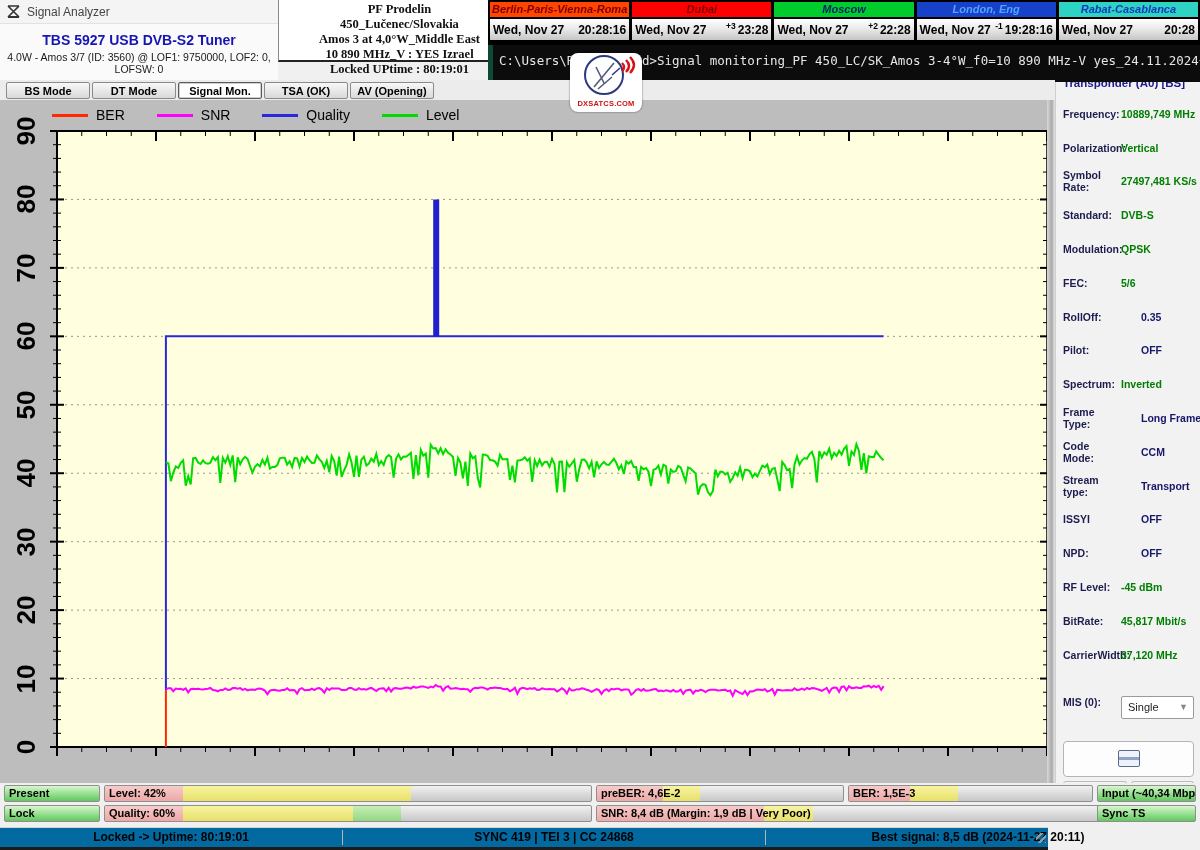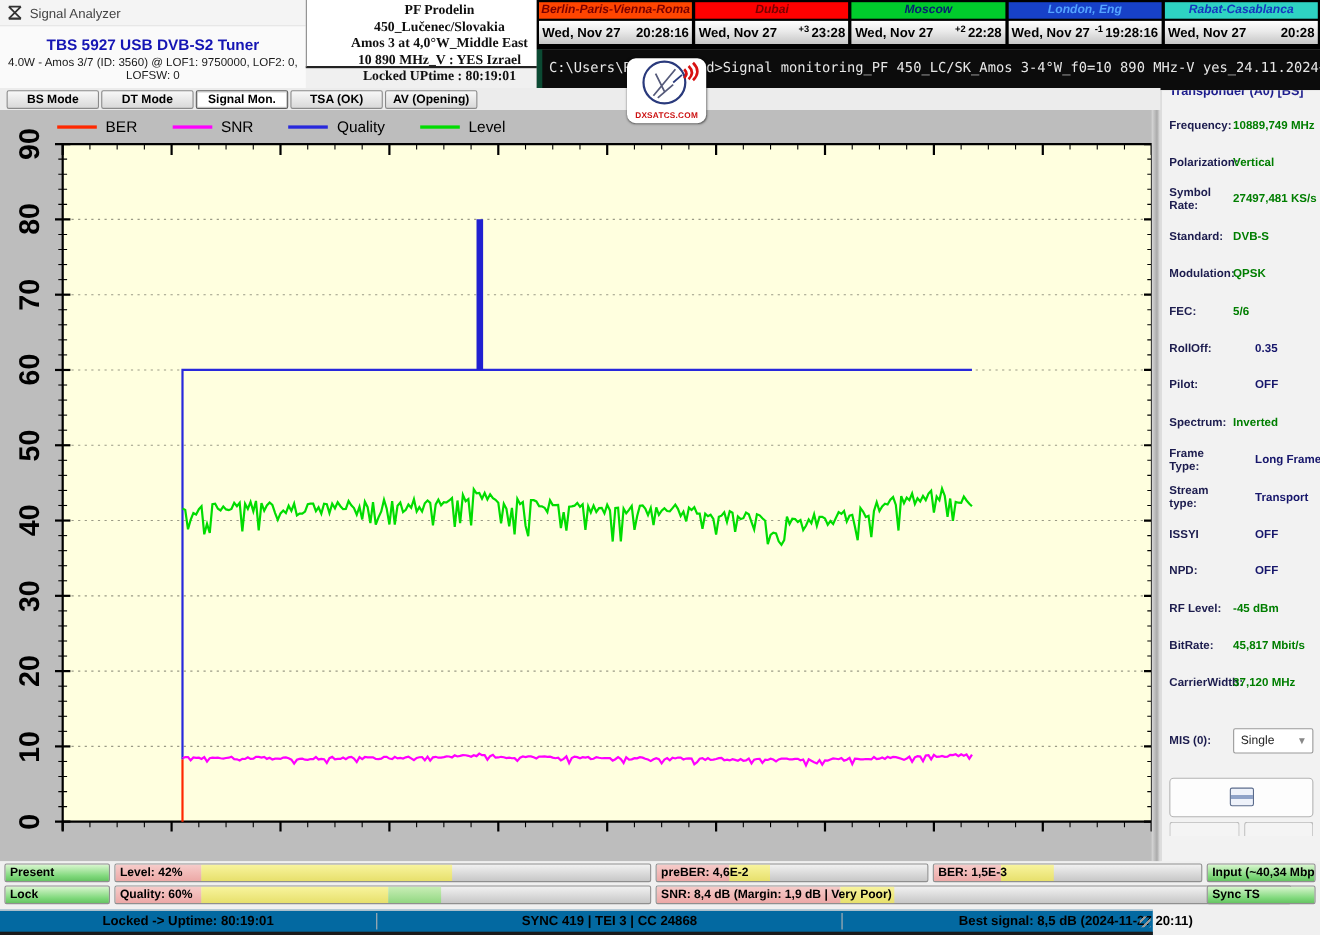--- a/index.html
+++ b/index.html
@@ -59,21 +59,21 @@
   
   #tp-panel{left:1055px;top:82px;width:145px;height:701px;background:#f2f2f2;border-left:1px solid #cfcfcf;
             box-sizing:border-box;overflow:hidden;}
   #tp-title{margin:-5px 0 0 7px;font-size:11.5px;font-weight:bold;color:#1b1b8c;white-space:nowrap;}
   #tp-fields{margin-top:8px;}
   .tp-row{height:33.8px;display:flex;align-items:center;padding:0 4px 0 7px;}
   .tp-label{width:58px;font-size:10.5px;font-weight:bold;color:#1c1c4e;flex:none;}
   .tp-val{font-size:10.5px;font-weight:bold;white-space:nowrap;}
   .tp-val.g{color:#007e00;}
   .tp-val.n{color:#16166b;padding-left:20px;}
-  #mis-row{display:flex;align-items:center;padding:0 6px 0 7px;margin-top:24px;}
+  #mis-row{display:flex;align-items:flex-start;padding:0 6px 0 7px;margin-top:24px;}
   #mis-label{width:58px;font-size:10.5px;font-weight:bold;color:#1c1c4e;}
   #mis-select{flex:1;height:21px;background:#fff;border:1px solid #9a9a9a;border-radius:2px;display:flex;
               align-items:center;font-size:11px;color:#222;padding-left:6px;position:relative;}
   #mis-select .chev{position:absolute;right:5px;color:#888;font-size:9px;}
   #save-button{margin:22px 6px 0 7px;height:34px;background:#fdfdfd;border:1px solid #b4b4b4;border-radius:4px;
                display:flex;align-items:center;justify-content:center;}
   .disk-icon{width:20px;height:15px;border:1px solid #5a6b8c;border-radius:2px;
              background:linear-gradient(180deg,#eef2fa 0 40%,#8fa3c8 40% 60%,#eef2fa 60% 100%);}
   #tp-stub-row{margin:4px 6px 0 7px;display:flex;gap:4px;}
   .stub-btn{height:12px;flex:1;background:#f4f4f4;border:1px solid #bbb;border-radius:3px 3px 0 0;border-bottom:none;}
@@ -440,20 +440,24 @@
       </div>
       <div class="tp-row">
         <span class="tp-label">Spectrum:</span>
         <span class="tp-val g">Inverted</span>
       </div>
       <div class="tp-row">
         <span class="tp-label">Frame Type:</span>
         <span class="tp-val n">Long Frame</span>
       </div>
       <div class="tp-row">
+        <span class="tp-label">Code Mode:</span>
+        <span class="tp-val n">CCM</span>
+      </div>
+      <div class="tp-row">
         <span class="tp-label">Stream type:</span>
         <span class="tp-val n">Transport</span>
       </div>
       <div class="tp-row">
         <span class="tp-label">ISSYI</span>
         <span class="tp-val n">OFF</span>
       </div>
       <div class="tp-row">
         <span class="tp-label">NPD:</span>
         <span class="tp-val n">OFF</span>

